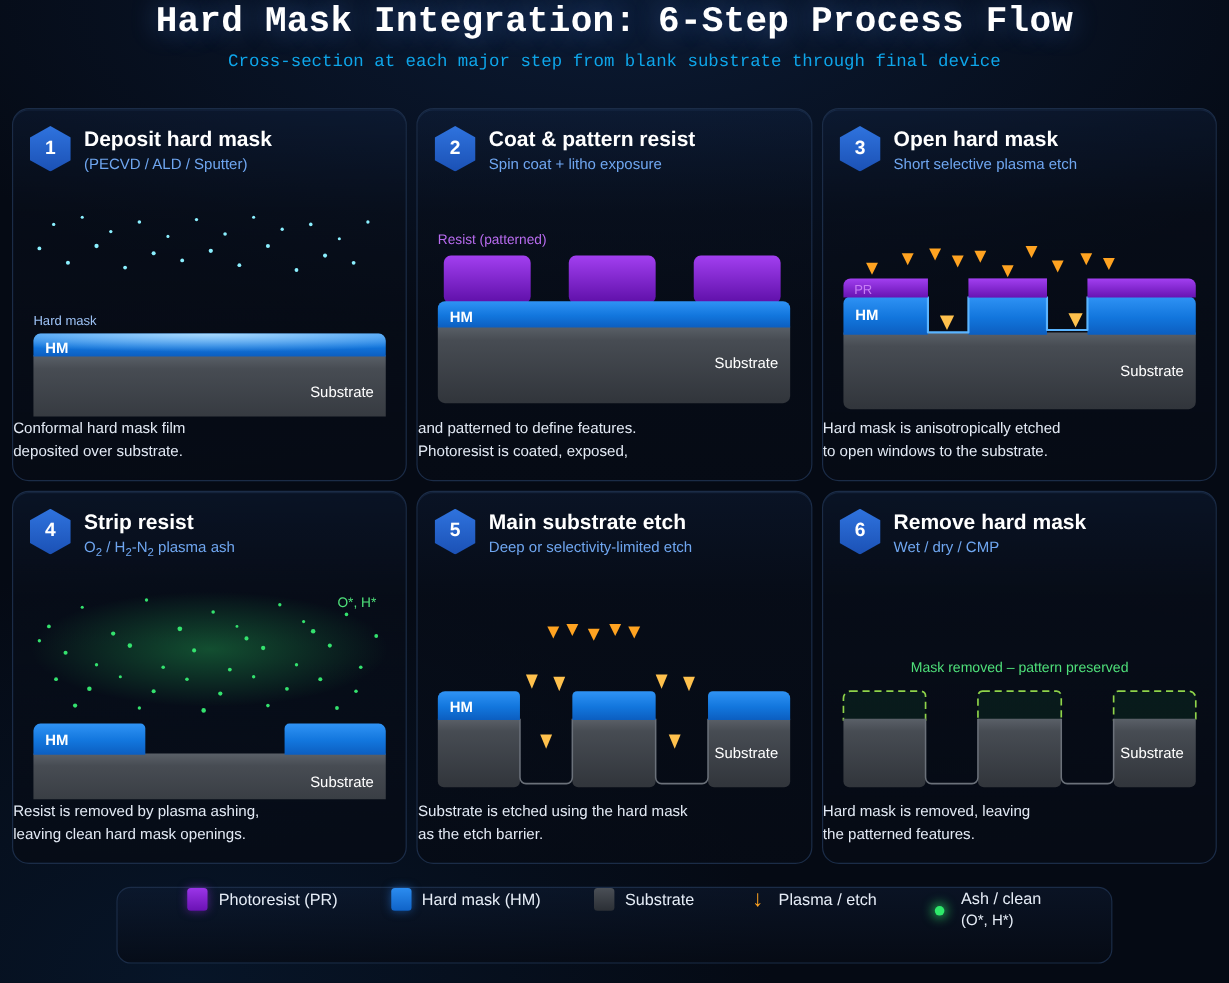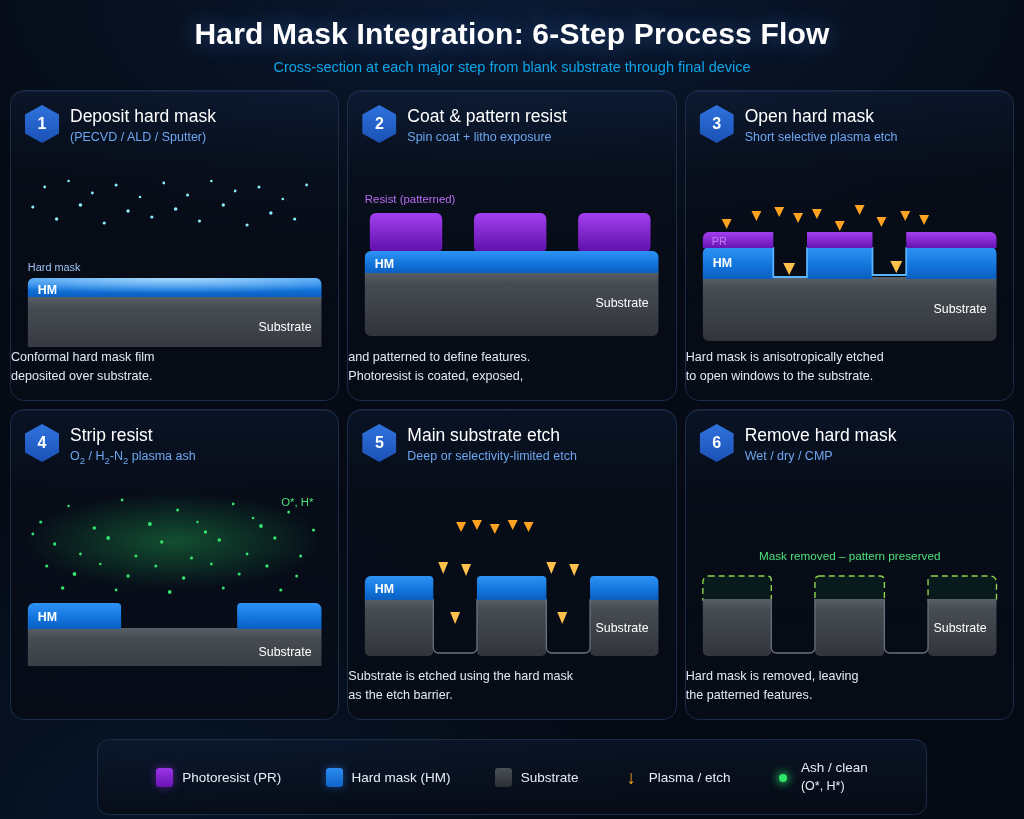--- a/index.html
+++ b/index.html
@@ -11,21 +11,21 @@
   }
   body {
     background:
       radial-gradient(ellipse 900px 400px at 50% 0%, #0b1a33 0%, rgba(5,10,20,0) 70%),
       radial-gradient(ellipse 700px 500px at 15% 100%, #071528 0%, rgba(5,10,20,0) 70%),
       #050a14;
     position: relative;
   }
 
   
-  .header { text-align: center; padding-top: 17px; }
+  .header { text-align: center; padding-top: 2px; font-family: Liberation Mono, monospace; }
   .title {
     font-size: 30px; font-weight: bold; color: #ffffff;
     letter-spacing: .2px;
     text-shadow: 0 0 22px rgba(90,150,255,.45);
   }
   .subtitle {
     font-size: 14.5px; color: #0ea5e9; margin-top: 8px;
   }
 
   
@@ -56,40 +56,40 @@
   .chead { display: flex; align-items: flex-start; gap: 11px; padding: 14px 14px 0 14px; position: relative; z-index: 5; }
   .hex {
     width: 34px; height: 38px; flex: 0 0 34px;
     background: linear-gradient(180deg, #2f73de 0%, #1b51b5 100%);
     clip-path: polygon(50% 0%, 100% 25%, 100% 75%, 50% 100%, 0% 75%, 0% 25%);
     display: flex; align-items: center; justify-content: center;
     color: #fff; font-weight: bold; font-size: 16px;
     filter: drop-shadow(0 0 6px rgba(45,110,220,.55));
   }
   .htext { padding-top: 1px; }
-  .step-title { font-size: 17.5px; font-weight: normal; color: #ffffff; line-height: 1.15; }
+  .step-title { font-size: 17.5px; font-weight: bold; color: #ffffff; line-height: 1.15; }
   .step-sub { font-size: 12.5px; color: #6fa6f0; margin-top: 4px; }
   .step-sub sub { font-size: 9.5px; }
 
   
   .stage { position: absolute; left: 0; right: 0; top: 56px; height: 200px; }
   .stage svg { display: block; width: 100%; height: 100%; }
 
   .caption {
     position: absolute; left: 0; right: 0; bottom: 14px;
     text-align: left; color: #e3eaf5;
     font-size: 12.6px; line-height: 1.5;
   }
 
   
   .legend {
-    position: absolute; left: 97px; top: 739px; width: 830px; height: 76px;
+    position: absolute; left: 97px; top: 739px; width: 830px; height: 64px;
     border: 1px solid #1b2c47; border-radius: 12px;
     background: linear-gradient(180deg, rgba(16,30,55,.45), rgba(6,11,21,.8));
-    display: flex; align-items: center; justify-content: space-evenly;
+    display: flex; align-items: flex-start; justify-content: space-evenly;
     padding: 0 14px;
   }
   .litem { display: flex; align-items: center; gap: 9px; color: #e6edf7; font-size: 13.5px; }
   .sw { width: 17px; height: 19px; border-radius: 3px; flex: 0 0 17px; }
   .sw.pr { background: linear-gradient(180deg,#9b35e8,#6a12b4); box-shadow: 0 0 8px rgba(150,50,230,.5); }
   .sw.hm { background: linear-gradient(180deg,#2b8cf0,#0f63c8); box-shadow: 0 0 8px rgba(40,130,240,.5); }
   .sw.sub { background: linear-gradient(180deg,#4a4f56,#2b2f35); }
   .sw.arrow { display:flex; align-items:center; justify-content:center; background: none; box-shadow: none; color:#ffa321; font-size: 19px; line-height: 1; }
   .sw.dot { position: relative; background: none; box-shadow: none; }
   .sw.dot::after {
@@ -422,20 +422,24 @@
           <path d="M17 162 H313 V212 a6 6 0 0 1 -6 6 H23 a6 6 0 0 1 -6 -6 Z" fill="url(#subg4)"></path>
           <text x="303" y="190" text-anchor="end" fill="#ffffff" font-family="Liberation Sans, sans-serif" font-size="12.5">Substrate</text>
         </g>
         <g>
           <path d="M23 137 H107 a4 4 0 0 1 4 4 V163 H17 V143 a6 6 0 0 1 6 -6 Z" fill="url(#hmg4)"></path>
           <path d="M228 141 a4 4 0 0 1 4 -4 H307 a6 6 0 0 1 6 6 V163 H228 Z" fill="url(#hmg4)"></path>
           <text x="27" y="155" fill="#ffffff" font-family="Liberation Sans, sans-serif" font-size="12.5" font-weight="bold">HM</text>
         </g>
       </svg>
     </div>
+    <div class="caption">
+      <div>Resist is removed by plasma ashing,</div>
+      <div>leaving clean hard mask openings.</div>
+    </div>
   </div>
 
   <div class="card">
     <div class="chead">
       <div class="hex">5</div>
       <div class="htext">
         <div class="step-title">Main substrate etch</div>
         <div class="step-sub">Deep or selectivity-limited etch</div>
       </div>
     </div>

